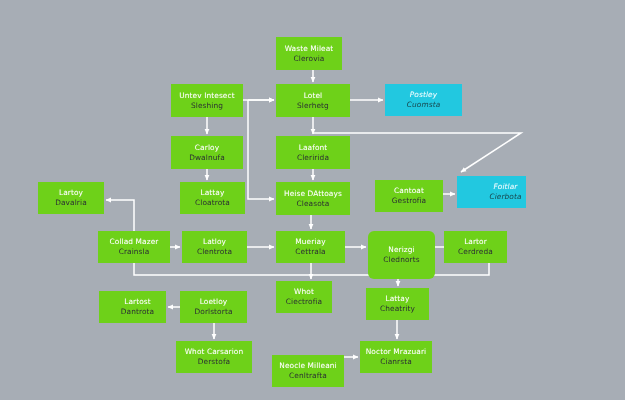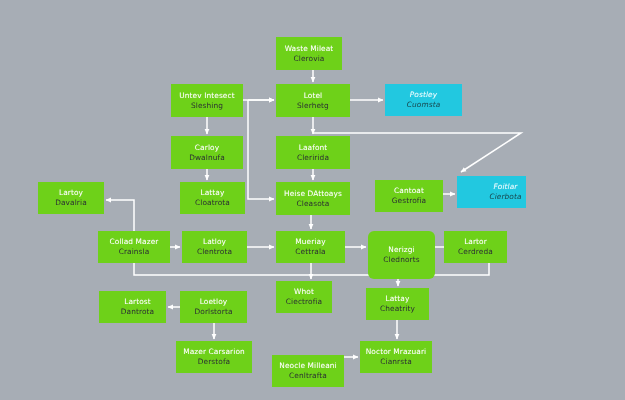--- a/index.html
+++ b/index.html
@@ -193,21 +193,21 @@
       </div>
       <div class="node green" style="left: 276px; top: 281px; width: 56px; height: 32px;">
         <div class="l1">Whot</div>
         <div class="l2">Ciectrofia</div>
       </div>
       <div class="node green" style="left: 366px; top: 288px; width: 63px; height: 32px;">
         <div class="l1">Lattay</div>
         <div class="l2">Cheatrity</div>
       </div>
       <div class="node green" style="left: 176px; top: 341px; width: 76px; height: 32px;">
-        <div class="l1">Mazer Carsarion</div>
+        <div class="l1">Whot Carsarion</div>
         <div class="l2">Derstofa</div>
       </div>
       <div class="node green" style="left: 272px; top: 355px; width: 72px; height: 32px;">
         <div class="l1">Neocle Milleani</div>
         <div class="l2">Cenltrafta</div>
       </div>
       <div class="node green" style="left: 360px; top: 341px; width: 72px; height: 32px;">
         <div class="l1">Noctor Mrazuari</div>
         <div class="l2">Cianrsta</div>
       </div>

